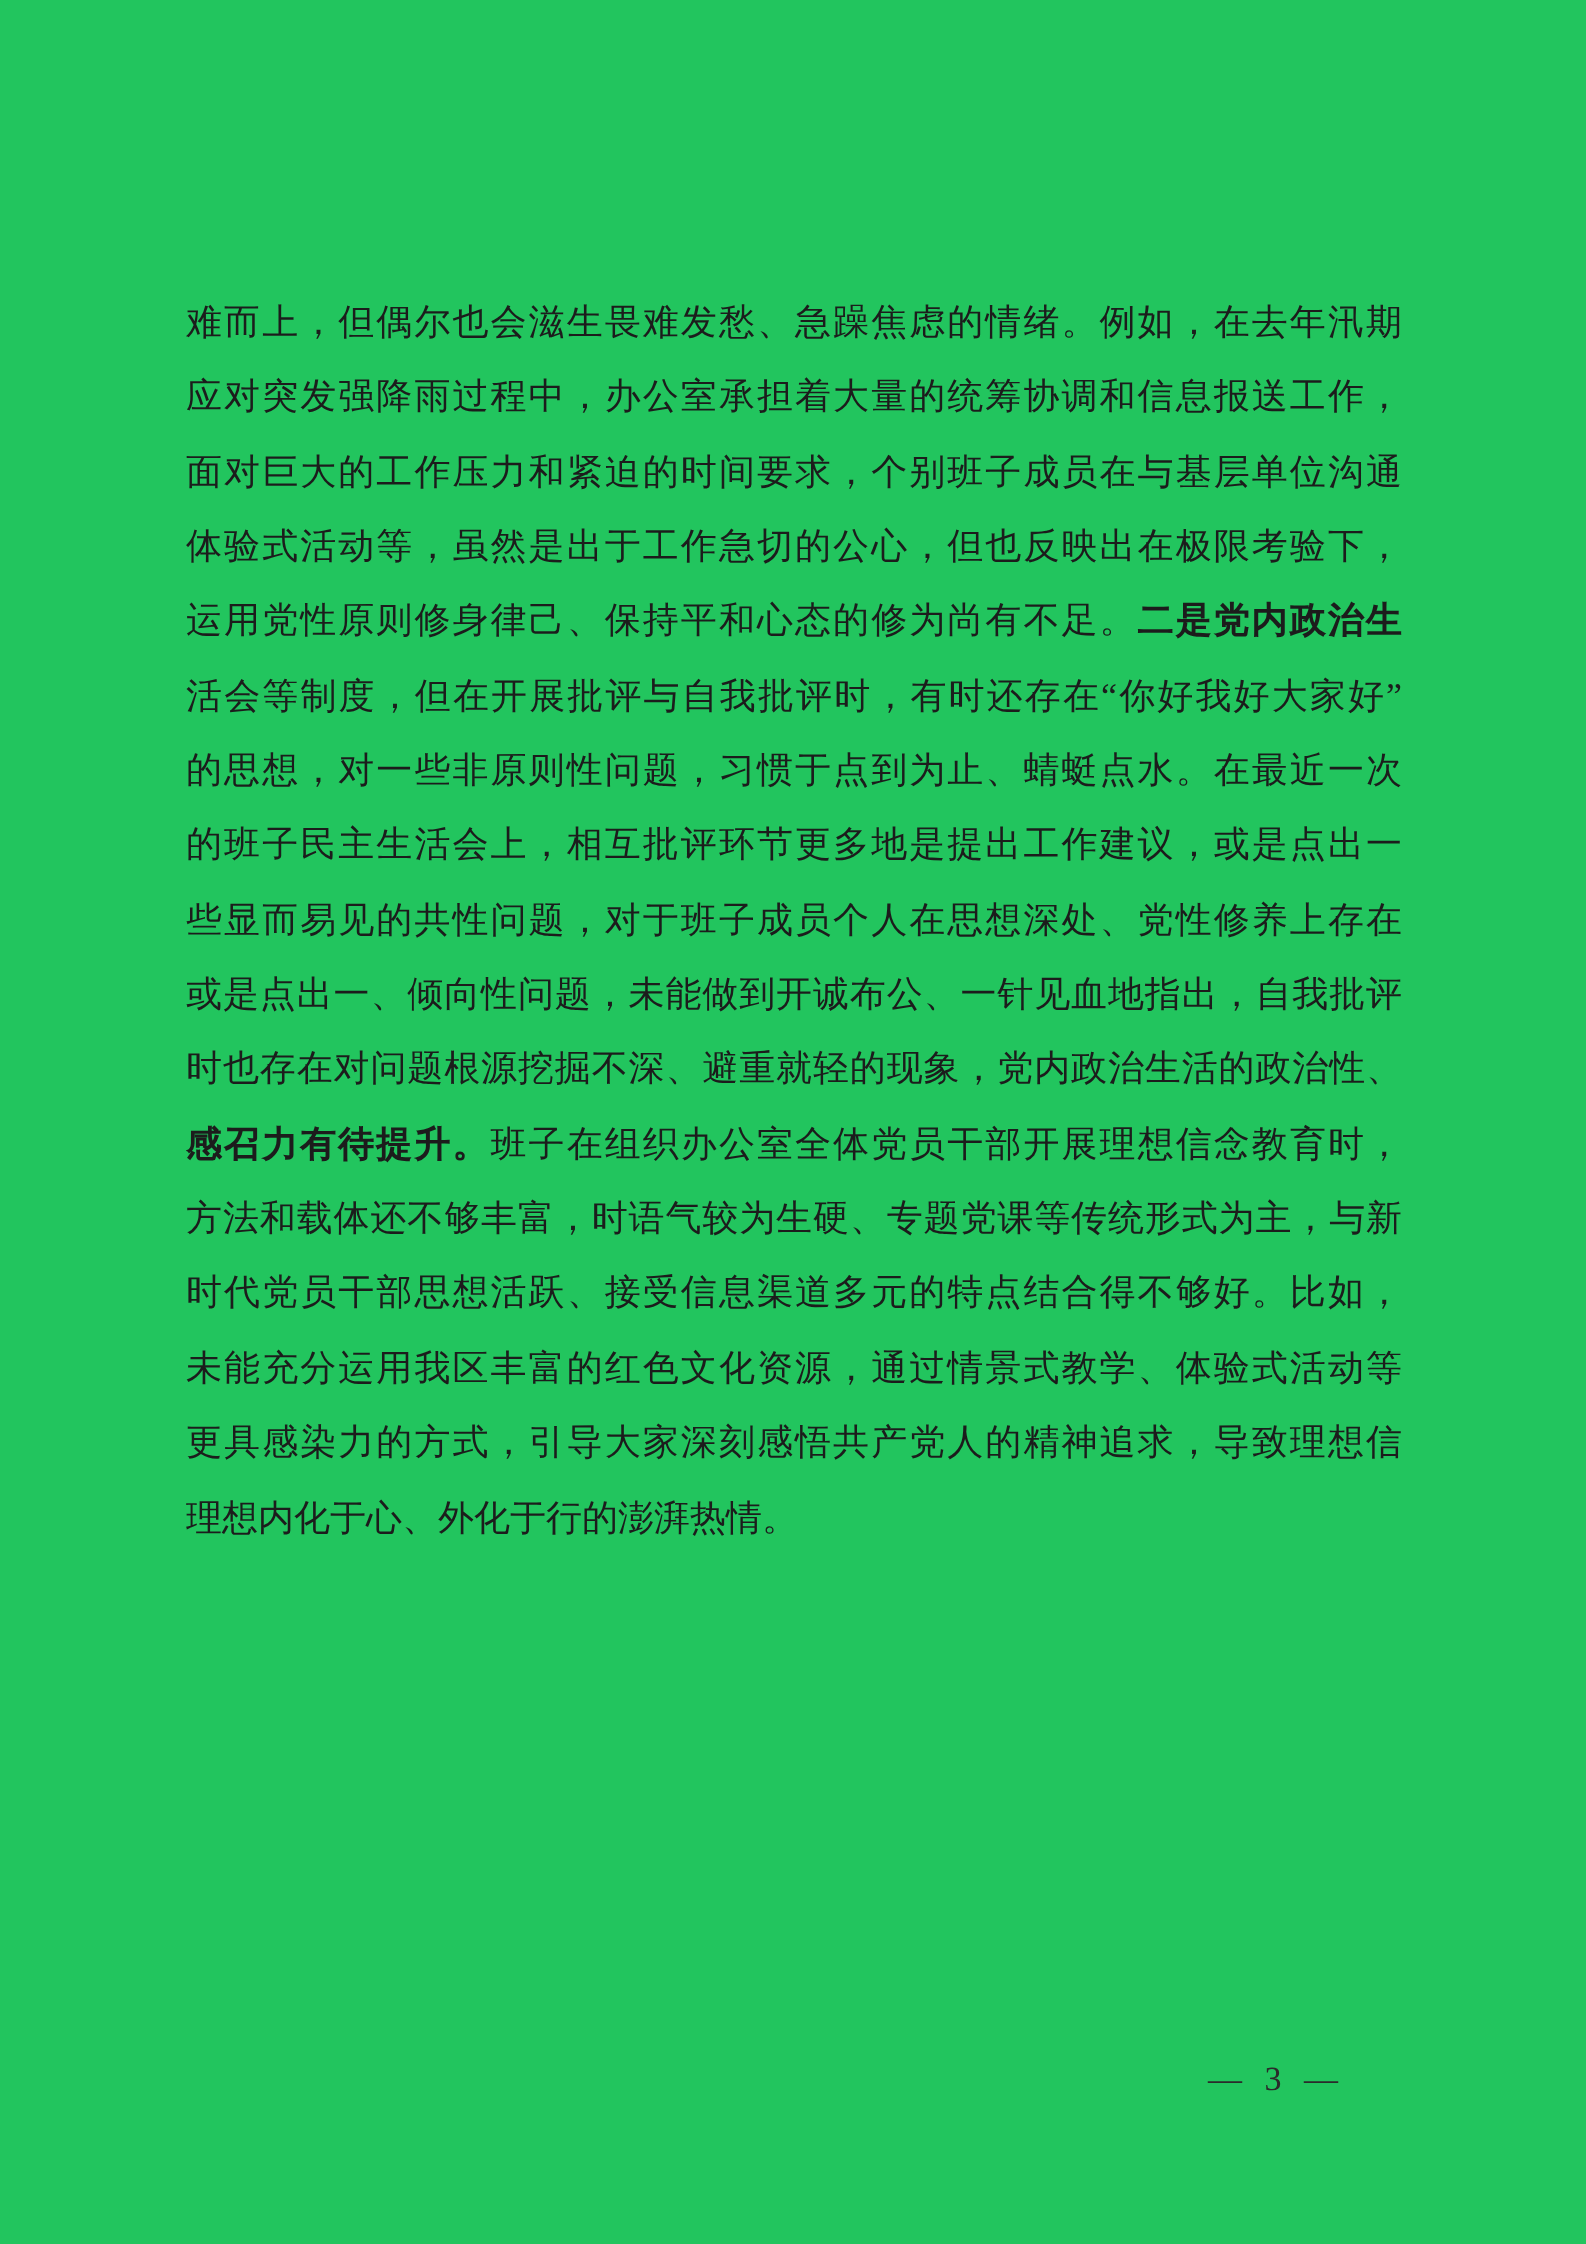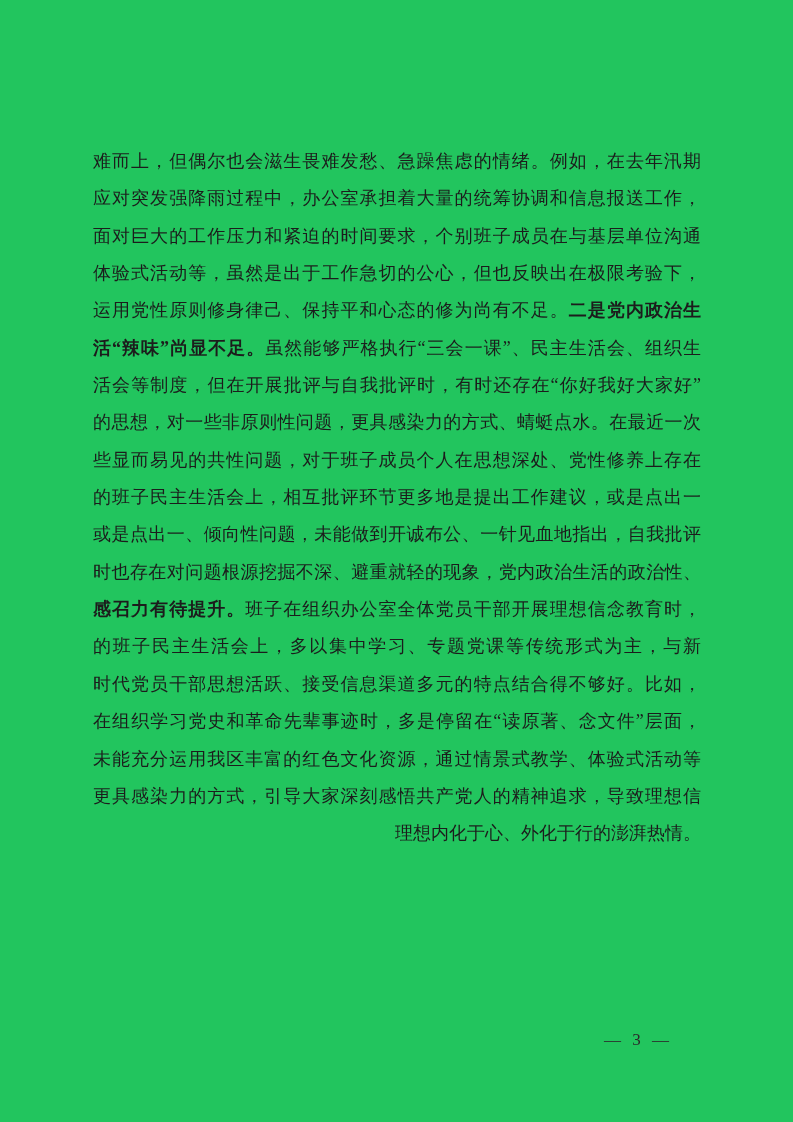--- a/index.html
+++ b/index.html
@@ -26,21 +26,21 @@
     left: 93px;
     top: 143px;
     width: 608px;
     color: #1c1c1c;
     font-size: 18px;
   }
   .line {
     height: 37.35px;
     line-height: 37.35px;
     overflow: hidden;
-    text-align: right;
+    text-align: left;
   }
   .line.justify {
     text-align: justify;
     text-align-last: justify;
     text-justify: inter-character;
   }
   .line.indent {
     text-indent: 40px;
   }
   .seg-bold {
@@ -60,29 +60,27 @@
 </head>
 <body>
 
 <div class="doc-page">
   <div class="text-block">
       <div class="line justify"><span>难而上，但偶尔也会滋生畏难发愁、急躁焦虑的情绪。例如，在去年汛期</span></div>
       <div class="line justify"><span>应对突发强降雨过程中，办公室承担着大量的统筹协调和信息报送工作，</span></div>
       <div class="line justify"><span>面对巨大的工作压力和紧迫的时间要求，个别班子成员在与基层单位沟通</span></div>
       <div class="line justify"><span>体验式活动等，虽然是出于工作急切的公心，但也反映出在极限考验下，</span></div>
       <div class="line justify"><span>运用党性原则修身律己、保持平和心态的修为尚有不足。</span><span class="seg-bold">二是党内政治生</span></div>
-      <div class="line justify"><span class="seg-bold">活“辣味”尚显不足。</span><span>虽然能够严格执行“三会一课”、民主生活会、组织生</span></div>
       <div class="line justify"><span>活会等制度，但在开展批评与自我批评时，有时还存在“你好我好大家好”</span></div>
-      <div class="line justify"><span>的思想，对一些非原则性问题，更具感染力的方式、蜻蜓点水。在最近一次</span></div>
+      <div class="line justify"><span>的思想，对一些非原则性问题，习惯于点到为止、蜻蜓点水。在最近一次</span></div>
+      <div class="line justify"><span>的班子民主生活会上，相互批评环节更多地是提出工作建议，或是点出一</span></div>
       <div class="line justify"><span>些显而易见的共性问题，对于班子成员个人在思想深处、党性修养上存在</span></div>
-      <div class="line justify"><span>的班子民主生活会上，相互批评环节更多地是提出工作建议，或是点出一</span></div>
       <div class="line justify"><span>或是点出一、倾向性问题，未能做到开诚布公、一针见血地指出，自我批评</span></div>
       <div class="line justify"><span>时也存在对问题根源挖掘不深、避重就轻的现象，党内政治生活的政治性、</span></div>
       <div class="line justify"><span class="seg-bold">感召力有待提升。</span><span>班子在组织办公室全体党员干部开展理想信念教育时，</span></div>
-      <div class="line justify"><span>的班子民主生活会上，多以集中学习、专题党课等传统形式为主，与新</span></div>
+      <div class="line justify"><span>方法和载体还不够丰富，时语气较为生硬、专题党课等传统形式为主，与新</span></div>
       <div class="line justify"><span>时代党员干部思想活跃、接受信息渠道多元的特点结合得不够好。比如，</span></div>
-      <div class="line justify"><span>在组织学习党史和革命先辈事迹时，多是停留在“读原著、念文件”层面，</span></div>
       <div class="line justify"><span>未能充分运用我区丰富的红色文化资源，通过情景式教学、体验式活动等</span></div>
       <div class="line justify"><span>更具感染力的方式，引导大家深刻感悟共产党人的精神追求，导致理想信</span></div>
       <div class="line"><span>理想内化于心、外化于行的澎湃热情。</span></div>
     </div>
   <div class="page-number">— 3 —</div>
 </div>
 
 </body></html>

